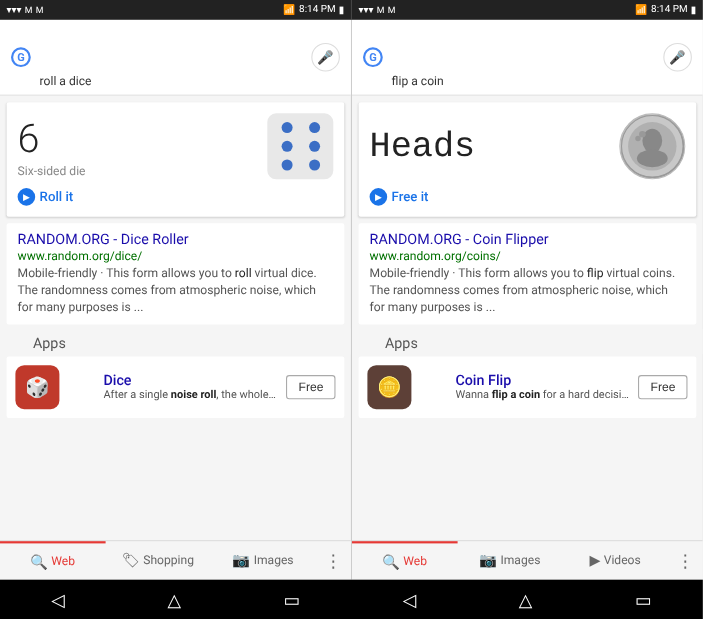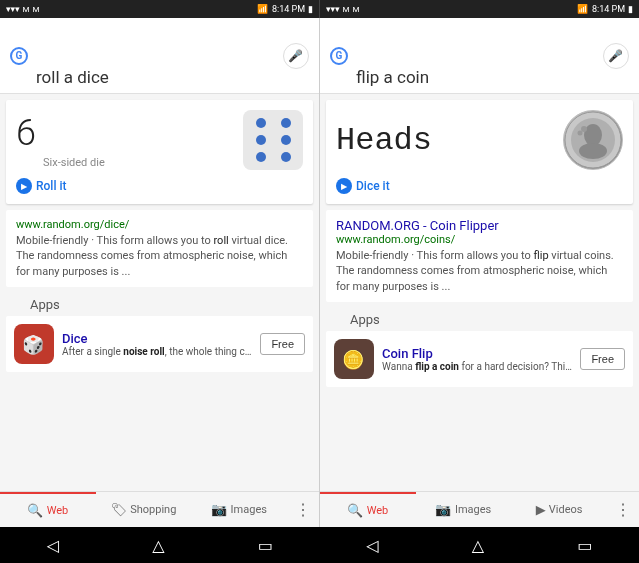--- a/index.html
+++ b/index.html
@@ -42,21 +42,21 @@
       display: flex;
       align-items: center;
       justify-content: center;
       font-size: 10px;
       color: #4285f4;
       font-weight: bold;
       flex-shrink: 0;
     }
     .search-text {
       flex: 1;
-      font-size: 17px;
+      font-size: 11px;
       color: #333;
       margin-top: 43px;
     }
     .mic-icon {
       width: 26px;
       height: 26px;
       border-radius: 50%;
       border: 1px solid #ddd;
       display: flex;
       align-items: center;
@@ -84,21 +84,20 @@
     }
     .dice-number {
       font-size: 36px;
       font-weight: 300;
       color: #222;
     }
     .dice-label {
       font-size: 11px;
       color: #888;
       margin-top: 2px;
-      margin-left: 27px;
     }
     .dice-image {
       width: 60px;
       height: 60px;
       background: #e8e8e8;
       border-radius: 8px;
       display: grid;
       grid-template-columns: repeat(2,1fr);
       gap: 6px;
       padding: 8px;
@@ -216,20 +215,21 @@
       background: #8d6e63;
       display: flex;
       align-items: center;
       justify-content: center;
       font-size: 18px;
       flex-shrink: 0;
     }
     .app-info {
       flex: 1;
       min-width: 0;
+      margin-left: 32px;
     }
     .app-name {
       font-size: 13px;
       color: #1a0dab;
       font-weight: 500;
     }
     .app-desc {
       font-size: 10px;
       color: #555;
       white-space: nowrap;
@@ -349,20 +349,21 @@
             <div class="dot"></div>
           </div>
         </div>
         <div class="action-btn">
           <div class="play-circle">▶</div>
           <span>Roll it</span>
         </div>
       </div>
 
       <div class="search-result">
+        <div class="result-title">RANDOM.ORG - Dice Roller</div>
         <div class="result-url">
           <span>www.random.org/</span><span style="color:#007000;">dice/</span>
         </div>
         <div class="result-desc">Mobile-friendly · This form allows you to <b>roll</b> virtual dice. The randomness comes from atmospheric noise, which for many purposes is ...</div>
       </div>
 
       <div class="apps-section">Apps</div>
 
       <div class="app-card">
         <div class="app-icon">🎲</div>
@@ -414,21 +415,21 @@
               <ellipse cx="29" cy="24" rx="9" ry="11" fill="#888"></ellipse>
               <ellipse cx="29" cy="40" rx="14" ry="8" fill="#888"></ellipse>
 
               <circle cx="20" cy="18" r="3" fill="#999"></circle>
               <circle cx="16" cy="22" r="2.5" fill="#999"></circle>
             </svg>
           </div>
         </div>
         <div class="action-btn">
           <div class="play-circle">▶</div>
-          <span>Dice it</span>
+          <span>Free it</span>
         </div>
       </div>
 
       <div class="search-result">
         <div class="result-title">RANDOM.ORG - Coin Flipper</div>
         <div class="result-url">
           <span>www.random.org/</span><span style="color:#007000;">coins/</span>
         </div>
         <div class="result-desc">Mobile-friendly · This form allows you to <b>flip</b> virtual coins. The randomness comes from atmospheric noise, which for many purposes is ...</div>
       </div>

